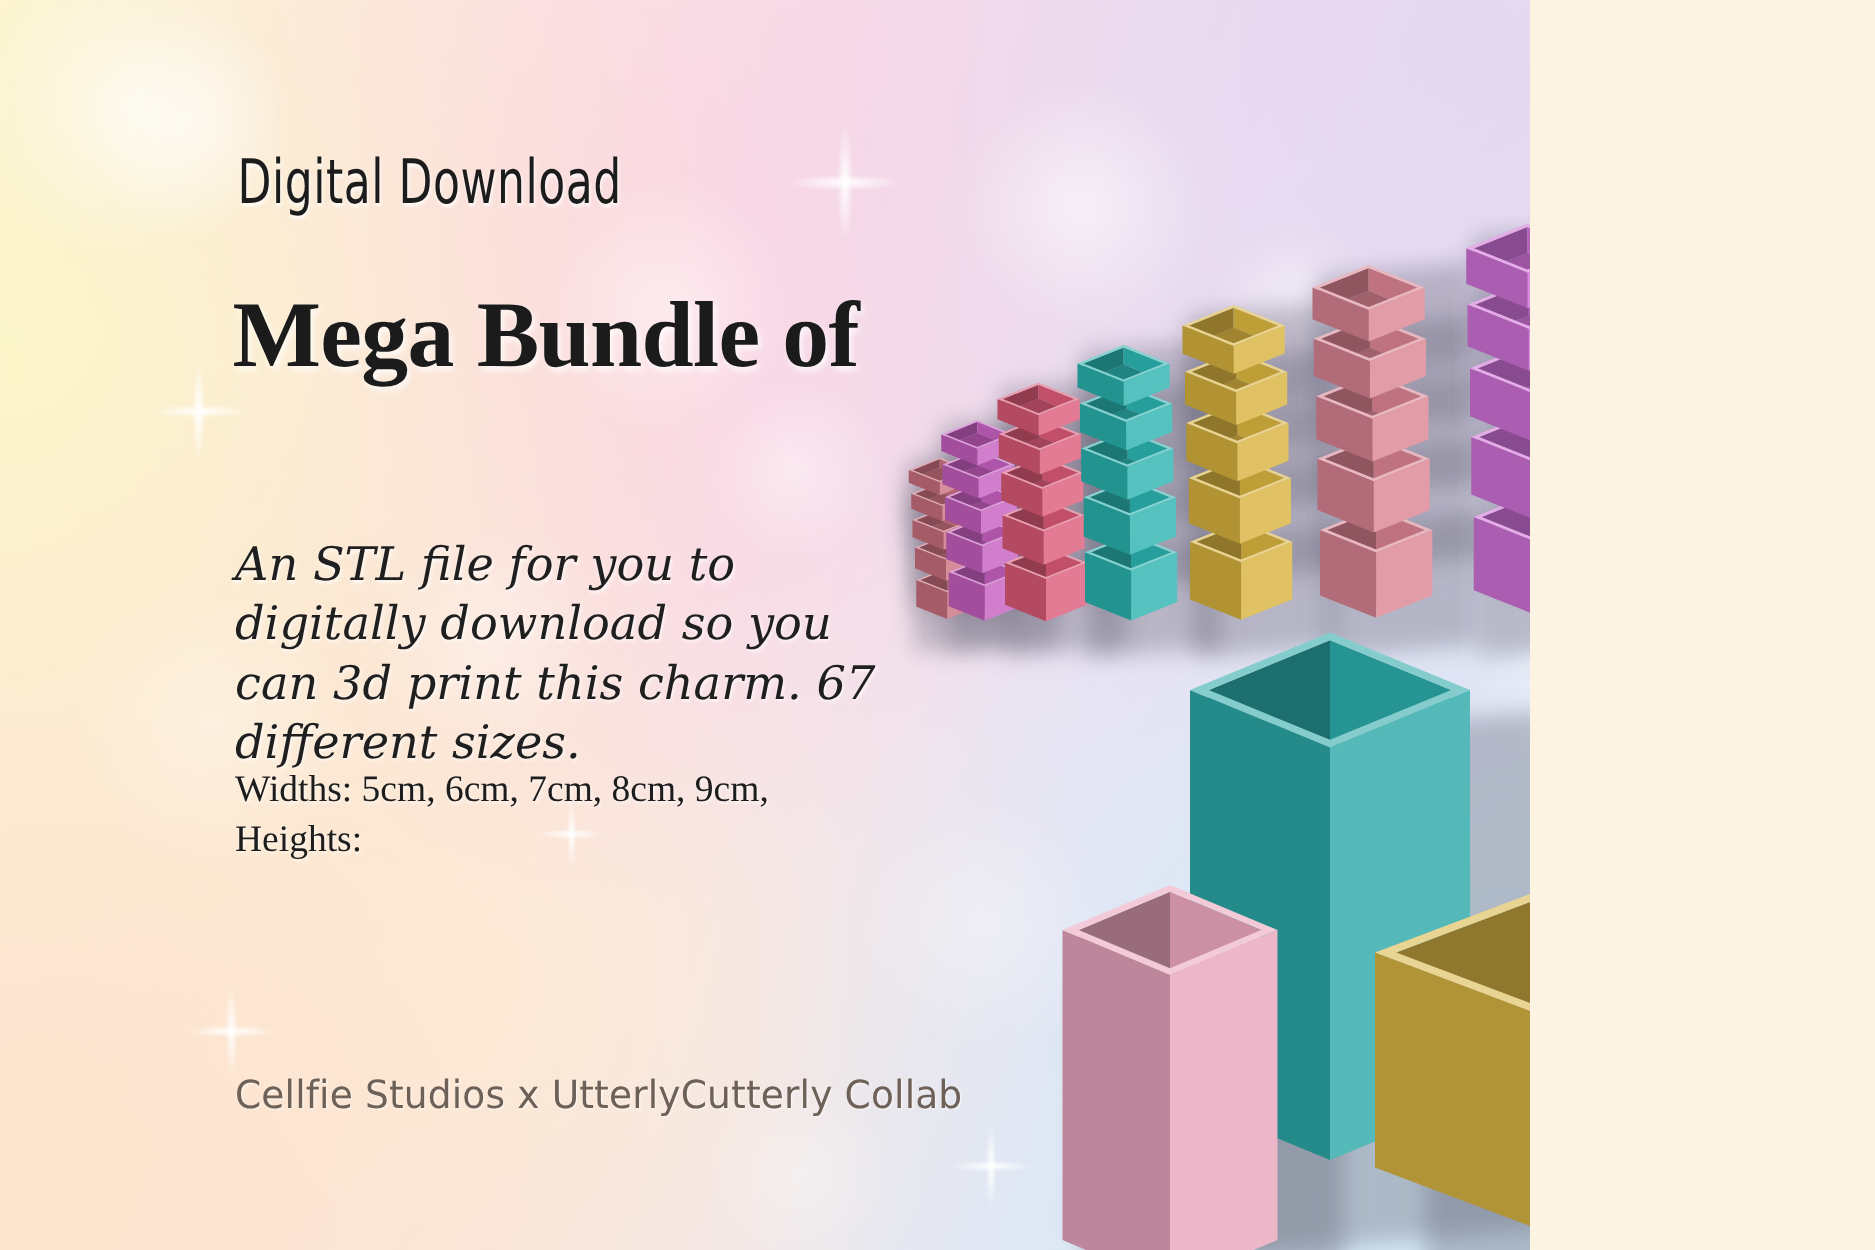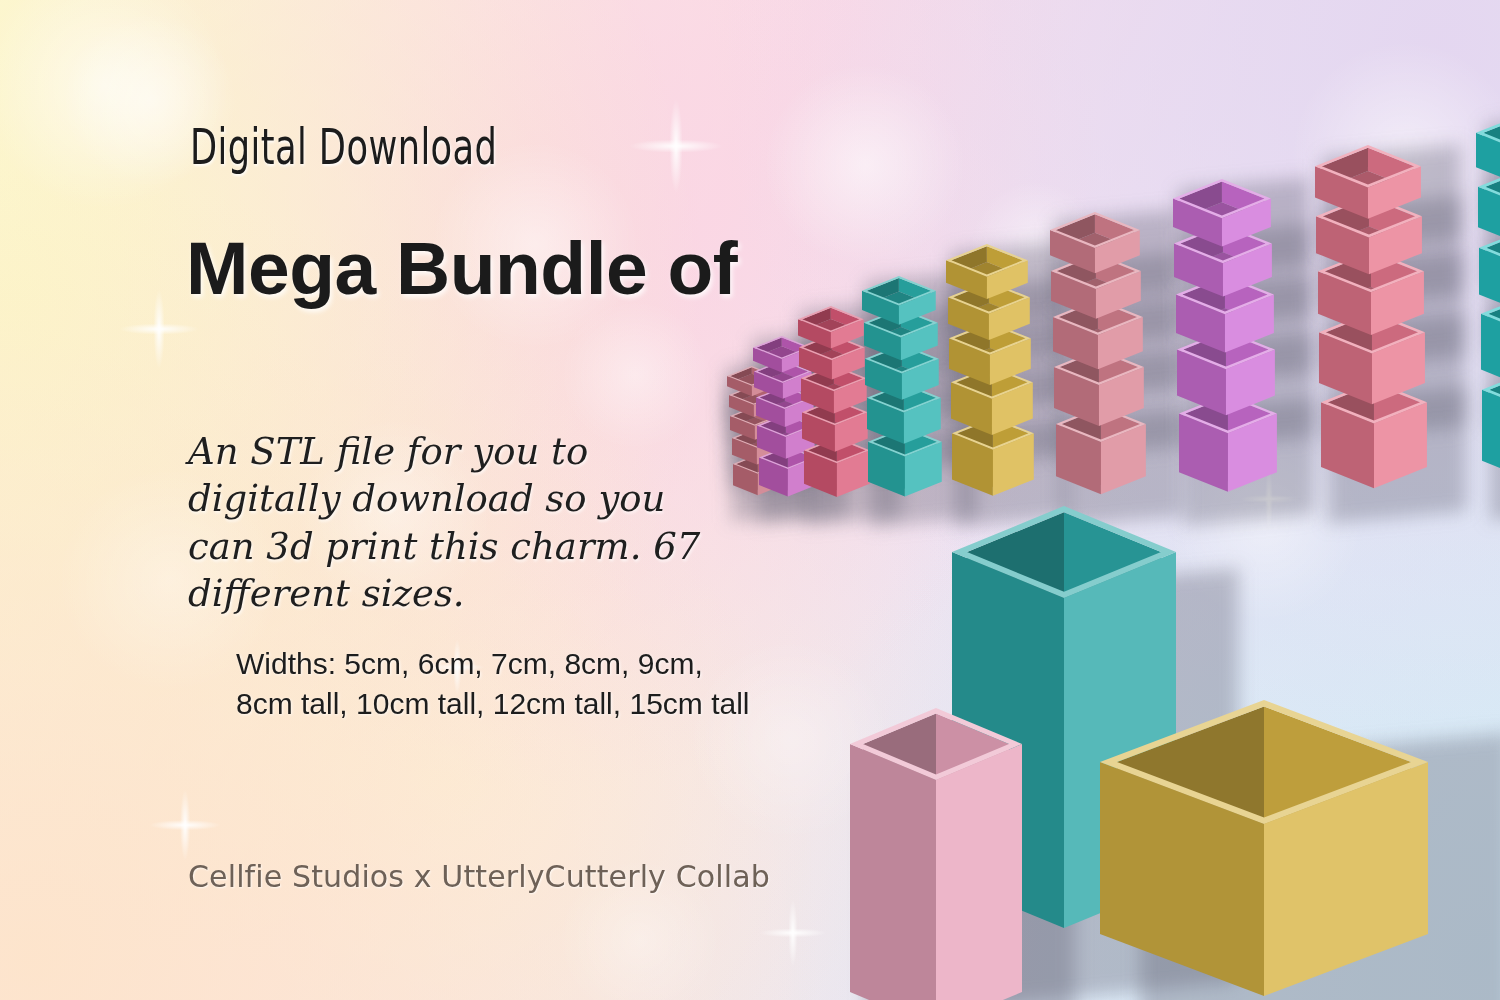--- a/index.html
+++ b/index.html
@@ -4,21 +4,21 @@
 <title>Mega Bundle of Square Vase</title>
 <style>
   * { margin:0; padding:0; box-sizing:border-box; }
   html,body { width:1500px; height:1000px; overflow:hidden; }
   body {
     font-family:"Liberation Sans", sans-serif;
     background:#fdf3e3;
   }
   #poster {
     position:relative;
-    width:1500px; height:1000px;
+    width:1224px; height:1000px;
     overflow:hidden;
     background:
       radial-gradient(circle at 96% 4%,   rgba(228,214,240,.95) 0%, rgba(228,214,240,0) 42%),
       radial-gradient(circle at 99% 96%,  rgba(210,232,245,.95) 0%, rgba(210,232,245,0) 40%),
       radial-gradient(circle at 2% 96%,   rgba(253,228,203,.95) 0%, rgba(253,228,203,0) 45%),
       radial-gradient(circle at 1% 30%,   rgba(252,246,200,.95) 0%, rgba(252,246,200,0) 42%),
       radial-gradient(circle at 36% 22%,  rgba(250,212,226,.88) 0%, rgba(250,212,226,0) 46%),
       radial-gradient(circle at 30% 78%,  rgba(253,240,215,.85) 0%, rgba(253,240,215,0) 44%),
       linear-gradient(120deg,#fdf6d6 0%,#fce9e4 22%,#fbdce8 40%,#eee2f2 60%,#e4e8f6 78%,#dfeef7 100%);
   }
@@ -43,45 +43,44 @@
     font-size:43px; font-weight:400;
     letter-spacing:.5px;
     color:#1c1c1c;
     transform:scaleX(.82) scaleY(1.14);
     transform-origin:left top;
     text-shadow:1px 2px 3px rgba(255,255,255,.9);
   }
 
   .title {
     position:absolute; left:0; top:232px; width:620px;
-    font-family:Liberation Sans, sans-serif;
+    font-family:Liberation Serif, serif;
     font-size:75px; font-weight:700;
     line-height:.98;
     color:#1b1b1b;
     letter-spacing:-.5px;
     text-shadow:2px 3px 5px rgba(255,255,255,.85);
   }
   .title .l2 { display:block; }
 
   .desc {
     position:absolute; left:2px; top:428px; width:520px;
     font-family:"DejaVu Serif","Liberation Serif", serif;
     font-style:italic; font-weight:400;
     font-size:37px; line-height:1.28;
     color:#1f1f1f;
     text-shadow:1px 2px 3px rgba(255,255,255,.8);
   }
 
   .specs {
-    position:absolute; left:2px; top:644px; width:660px;
-    font-family:Liberation Sans, sans-serif;
+    position:absolute; left:2px; top:612px; width:660px;
+    font-family:Liberation Serif, serif;
     font-size:30px; line-height:1.33;
     color:#1d1d1d;
     text-shadow:1px 1px 3px rgba(255,255,255,.8);
-    margin-left:48px;
   }
   .specs span { display:block; }
 
   .credit {
     position:absolute; left:2px; top:858px;
     font-family:"DejaVu Sans","Liberation Sans", sans-serif;
     font-size:31px; font-weight:400;
     color:#6e6157;
     letter-spacing:.1px;
     transform:scaleX(.97);
@@ -954,18 +953,18 @@
     <div class="kicker">Digital Download</div>
 
     <h1 class="title">
       <span class="l1">Mega Bundle of</span>
     </h1>
 
     <p class="desc">An STL file for you to digitally download so you can 3d print this charm. 67 different sizes.</p>
 
     <div class="specs">
       <span>Widths: 5cm, 6cm, 7cm, 8cm, 9cm,</span>
-      <span>8cm tall, 10cm tall, 12cm tall, 15cm tall</span>
+      <span>Heights:</span>
     </div>
 
     <div class="credit">Cellfie Studios x UtterlyCutterly Collab</div>
   </div>
 </div>
 
 </body></html>

